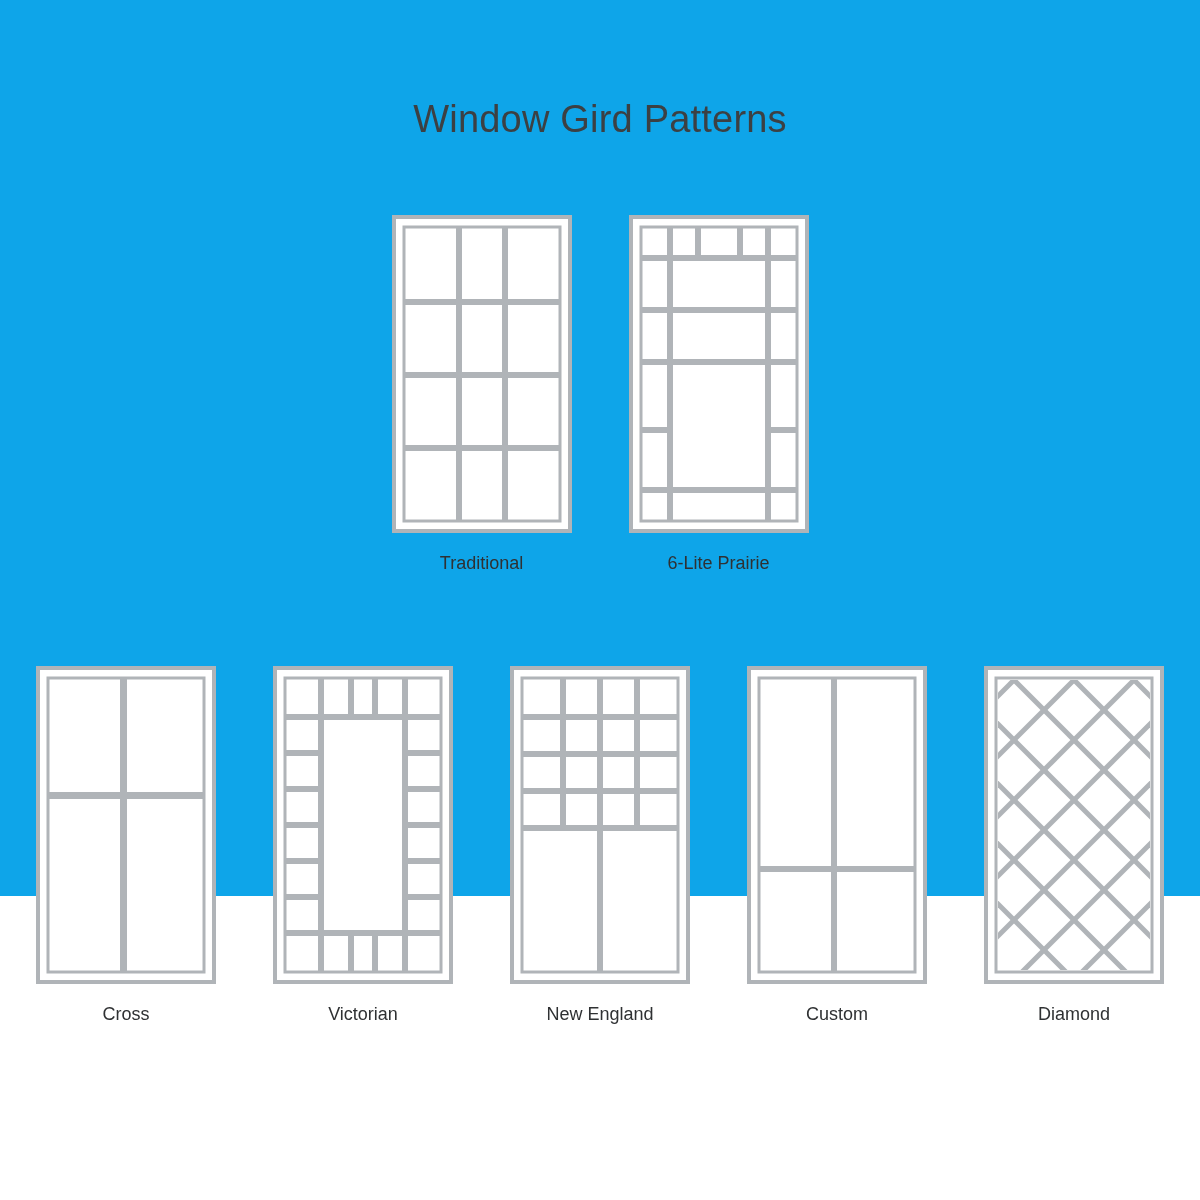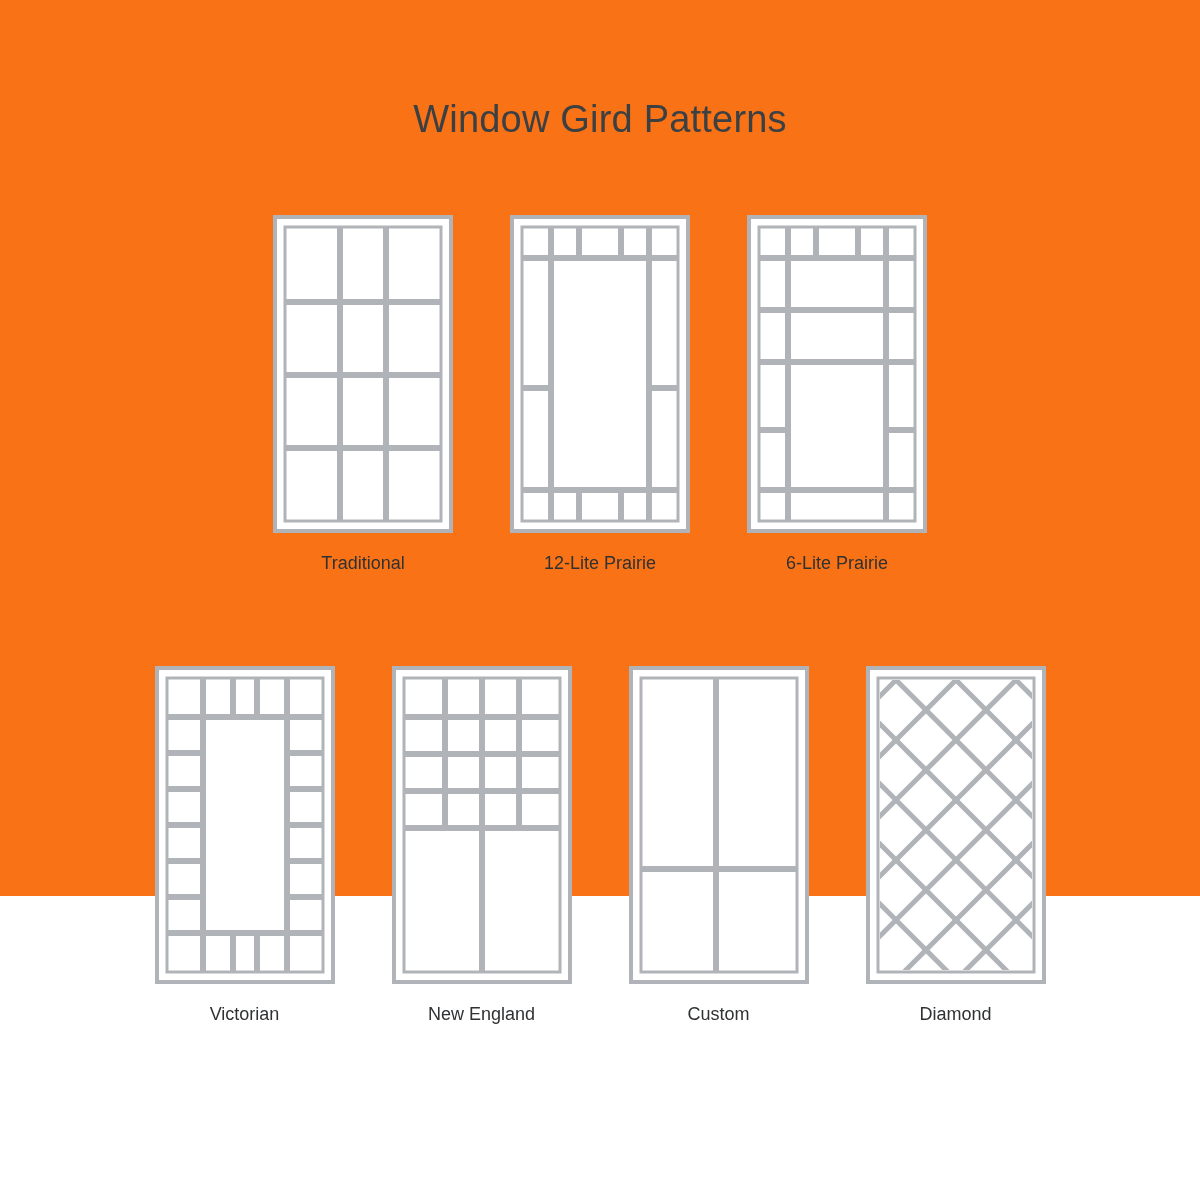--- a/index.html
+++ b/index.html
@@ -11,21 +11,21 @@
     width: 1200px;
     height: 1200px;
     font-family: "Liberation Sans", sans-serif;
     color: #333333;
     overflow: hidden;
   }
   #page {
     position: relative;
     width: 1200px;
     height: 896px;
-    background: #f97316;
+    background: #0ea5e9;
   }
   #title {
     position: absolute;
     top: 98px;
     left: 0;
     width: 1200px;
     text-align: center;
     font-size: 38px;
     font-weight: 400;
     color: #3c4043;
@@ -91,78 +91,66 @@
 
             <rect x="13" y="84" width="154" height="6" fill="#b0b4b8"></rect>
             <rect x="13" y="157" width="154" height="6" fill="#b0b4b8"></rect>
             <rect x="13" y="230" width="154" height="6" fill="#b0b4b8"></rect>
           </svg>
         </div>
         <div class="win-label">Traditional</div>
       </div>
 
 
+
       <div class="cell">
         <div class="win-wrap">
           <svg class="win" viewBox="0 0 180 318">
             <rect x="2" y="2" width="176" height="314" fill="#ffffff" stroke="#b0b4b8" stroke-width="4"></rect>
             <rect x="12" y="12" width="156" height="294" fill="#ffffff" stroke="#b0b4b8" stroke-width="3"></rect>
 
             <rect x="13" y="40" width="154" height="6" fill="#b0b4b8"></rect>
             <rect x="13" y="272" width="154" height="6" fill="#b0b4b8"></rect>
             <rect x="38" y="13" width="6" height="292" fill="#b0b4b8"></rect>
             <rect x="136" y="13" width="6" height="292" fill="#b0b4b8"></rect>
 
             <rect x="66" y="13" width="6" height="33" fill="#b0b4b8"></rect>
             <rect x="108" y="13" width="6" height="33" fill="#b0b4b8"></rect>
 
-            <rect x="66" y="272" width="6" height="33" fill="#b0b4b8"></rect>
-            <rect x="108" y="272" width="6" height="33" fill="#b0b4b8"></rect>
-
-            <rect x="13" y="170" width="31" height="6" fill="#b0b4b8"></rect>
-            <rect x="136" y="170" width="31" height="6" fill="#b0b4b8"></rect>
-          </svg>
-        </div>
-        <div class="win-label">12-Lite Prairie</div>
-      </div>
-
-      <div class="cell">
-        <div class="win-wrap">
-          <svg class="win" viewBox="0 0 180 318">
-            <rect x="2" y="2" width="176" height="314" fill="#ffffff" stroke="#b0b4b8" stroke-width="4"></rect>
-            <rect x="12" y="12" width="156" height="294" fill="#ffffff" stroke="#b0b4b8" stroke-width="3"></rect>
-
-            <rect x="13" y="40" width="154" height="6" fill="#b0b4b8"></rect>
-            <rect x="13" y="272" width="154" height="6" fill="#b0b4b8"></rect>
-            <rect x="38" y="13" width="6" height="292" fill="#b0b4b8"></rect>
-            <rect x="136" y="13" width="6" height="292" fill="#b0b4b8"></rect>
-
-            <rect x="66" y="13" width="6" height="33" fill="#b0b4b8"></rect>
-            <rect x="108" y="13" width="6" height="33" fill="#b0b4b8"></rect>
-
             <rect x="38" y="92" width="104" height="6" fill="#b0b4b8"></rect>
             <rect x="38" y="144" width="104" height="6" fill="#b0b4b8"></rect>
 
             <rect x="13" y="92" width="31" height="6" fill="#b0b4b8"></rect>
             <rect x="136" y="92" width="31" height="6" fill="#b0b4b8"></rect>
             <rect x="13" y="144" width="31" height="6" fill="#b0b4b8"></rect>
             <rect x="136" y="144" width="31" height="6" fill="#b0b4b8"></rect>
 
             <rect x="13" y="212" width="31" height="6" fill="#b0b4b8"></rect>
             <rect x="136" y="212" width="31" height="6" fill="#b0b4b8"></rect>
           </svg>
         </div>
         <div class="win-label">6-Lite Prairie</div>
       </div>
 
 
     </div>
 
     <div class="row row-2">
 
+      <div class="cell">
+        <div class="win-wrap">
+          <svg class="win" viewBox="0 0 180 318">
+            <rect x="2" y="2" width="176" height="314" fill="#ffffff" stroke="#b0b4b8" stroke-width="4"></rect>
+            <rect x="12" y="12" width="156" height="294" fill="#ffffff" stroke="#b0b4b8" stroke-width="3"></rect>
+            <rect x="84" y="13" width="7" height="292" fill="#b0b4b8"></rect>
+            <rect x="13" y="126" width="154" height="7" fill="#b0b4b8"></rect>
+          </svg>
+        </div>
+        <div class="win-label">Cross</div>
+      </div>
 
       <div class="cell">
         <div class="win-wrap">
           <svg class="win" viewBox="0 0 180 318">
             <rect x="2" y="2" width="176" height="314" fill="#ffffff" stroke="#b0b4b8" stroke-width="4"></rect>
             <rect x="12" y="12" width="156" height="294" fill="#ffffff" stroke="#b0b4b8" stroke-width="3"></rect>
 
             <rect x="13" y="48" width="154" height="6" fill="#b0b4b8"></rect>
             <rect x="13" y="264" width="154" height="6" fill="#b0b4b8"></rect>
             <rect x="45" y="13" width="6" height="292" fill="#b0b4b8"></rect>

